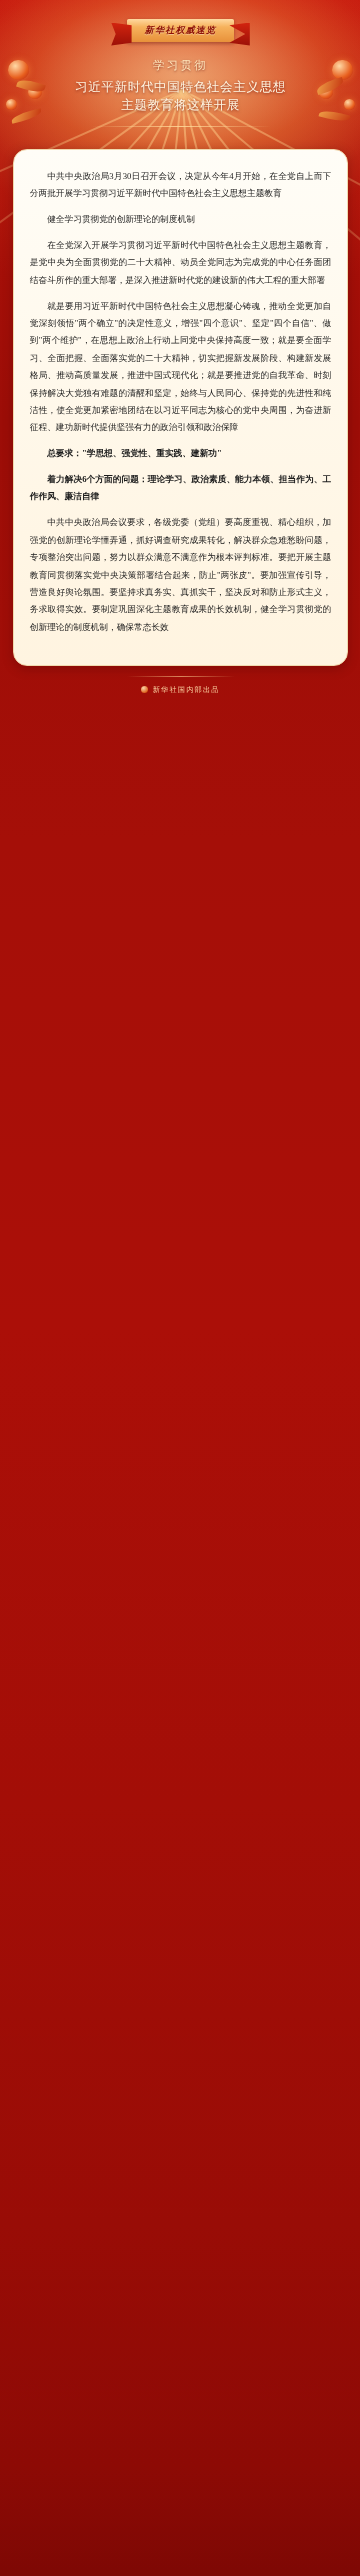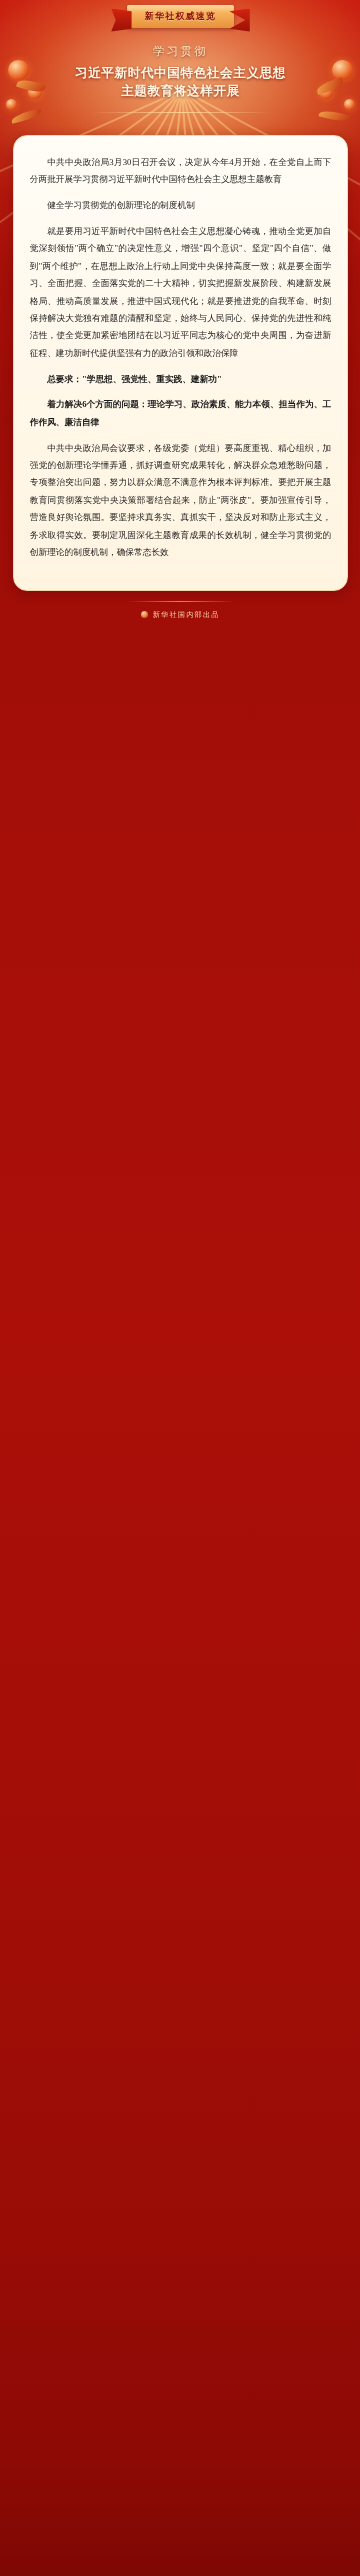--- a/index.html
+++ b/index.html
@@ -43,23 +43,24 @@
     top: -54px; left: 50%;
     transform: translateX(-50%);
     width: 457px; height: 253px;
     background: radial-gradient(ellipse at center, rgba(255,225,170,0.50) 0%, rgba(255,150,60,0.20) 45%, rgba(255,80,20,0) 72%);
     pointer-events: none;
   }
 
   
   .ribbon-wrap {
     position: relative;
-    padding-top: 5px;
+    padding-top: 19px;
     display: flex;
     justify-content: center;
+    font-style: italic;
   }
   .ribbon {
     position: relative;
     background: linear-gradient(180deg, #ffd9a0 0%, #f6b25c 35%, #e8913a 100%);
     color: #8d1107;
     font-family: "Liberation Sans", sans-serif;
     font-weight: bold;
     font-size: 9px;
     letter-spacing: 1.2px;
     padding: 4.8px 18px 5.4px 18px;
@@ -91,21 +92,21 @@
     font-family: "Liberation Sans", sans-serif;
     font-size: 11.4px;
     font-weight: normal;
     color: #ffe7bd;
     letter-spacing: 2.4px;
     text-shadow: 0 1.2px 2.4px rgba(90,0,0,0.6);
   }
   .title-main {
     font-family: "Liberation Sans", sans-serif;
     font-size: 12.6px;
-    font-weight: bold;
+    font-weight: normal;
     line-height: 1.5;
     margin-top: 4.8px;
     color: #fff6e2;
     letter-spacing: 0.6px;
     text-shadow: 0 1.2px 3px rgba(90,0,0,0.65);
   }
   .title-rule {
     width: 180px;
     height: 1.2px;
     margin: 10.8px auto 0 auto;
@@ -227,20 +228,21 @@
     <div class="title-main">
       <div>习近平新时代中国特色社会主义思想</div>
       <div>主题教育将这样开展</div>
     </div>
     <div class="title-rule"></div>
   </div>
 
   <div class="card">
     <p class="para">中共中央政治局3月30日召开会议，决定从今年4月开始，在全党自上而下分两批开展学习贯彻习近平新时代中国特色社会主义思想主题教育</p>
     <p class="para">健全学习贯彻党的创新理论的制度机制</p>
+    <p class="para">在全党深入开展学习贯彻习近平新时代中国特色社会主义思想主题教育，是党中央为全面贯彻党的二十大精神、动员全党同志为完成党的中心任务面团结奋斗所作的重大部署，是深入推进新时代党的建设新的伟大工程的重大部署</p>
     <p class="para">就是要用习近平新时代中国特色社会主义思想凝心铸魂，推动全党更加自觉深刻领悟"两个确立"的决定性意义，增强"四个意识"、坚定"四个自信"、做到"两个维护"，在思想上政治上行动上同党中央保持高度一致；就是要全面学习、全面把握、全面落实党的二十大精神，切实把握新发展阶段、构建新发展格局、推动高质量发展，推进中国式现代化；就是要推进党的自我革命、时刻保持解决大党独有难题的清醒和坚定，始终与人民同心、保持党的先进性和纯洁性，使全党更加紧密地团结在以习近平同志为核心的党中央周围，为奋进新征程、建功新时代提供坚强有力的政治引领和政治保障</p>
     <p class="para bold-lead">总要求："学思想、强党性、重实践、建新功"</p>
     <p class="para bold-lead">着力解决6个方面的问题：理论学习、政治素质、能力本领、担当作为、工作作风、廉洁自律</p>
     <p class="para">中共中央政治局会议要求，各级党委（党组）要高度重视、精心组织，加强党的创新理论学懂弄通，抓好调查研究成果转化，解决群众急难愁盼问题，专项整治突出问题，努力以群众满意不满意作为根本评判标准。要把开展主题教育同贯彻落实党中央决策部署结合起来，防止"两张皮"。要加强宣传引导，营造良好舆论氛围。要坚持求真务实、真抓实干，坚决反对和防止形式主义，务求取得实效。要制定巩固深化主题教育成果的长效机制，健全学习贯彻党的创新理论的制度机制，确保常态长效</p>
   </div>
 
   <div class="footer">
     <div class="footer-rule"></div>
     <div class="footer-text">
       <span class="footer-dot"></span><span>新华社国内部出品</span>

